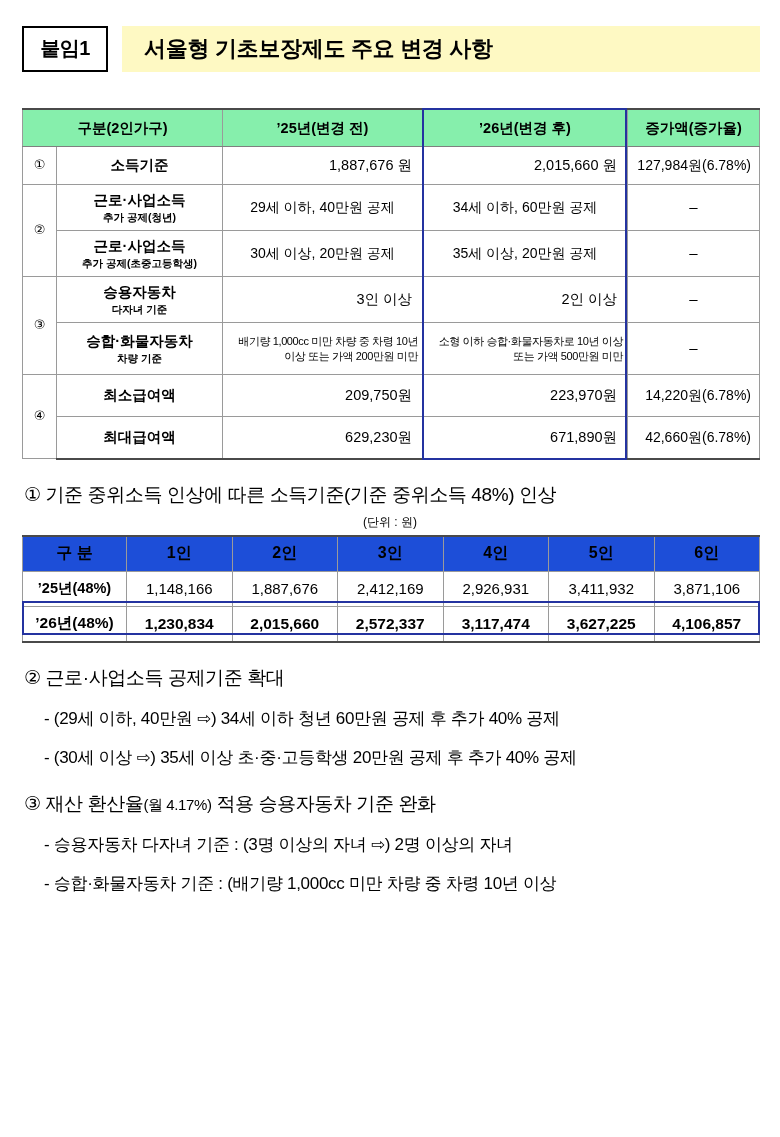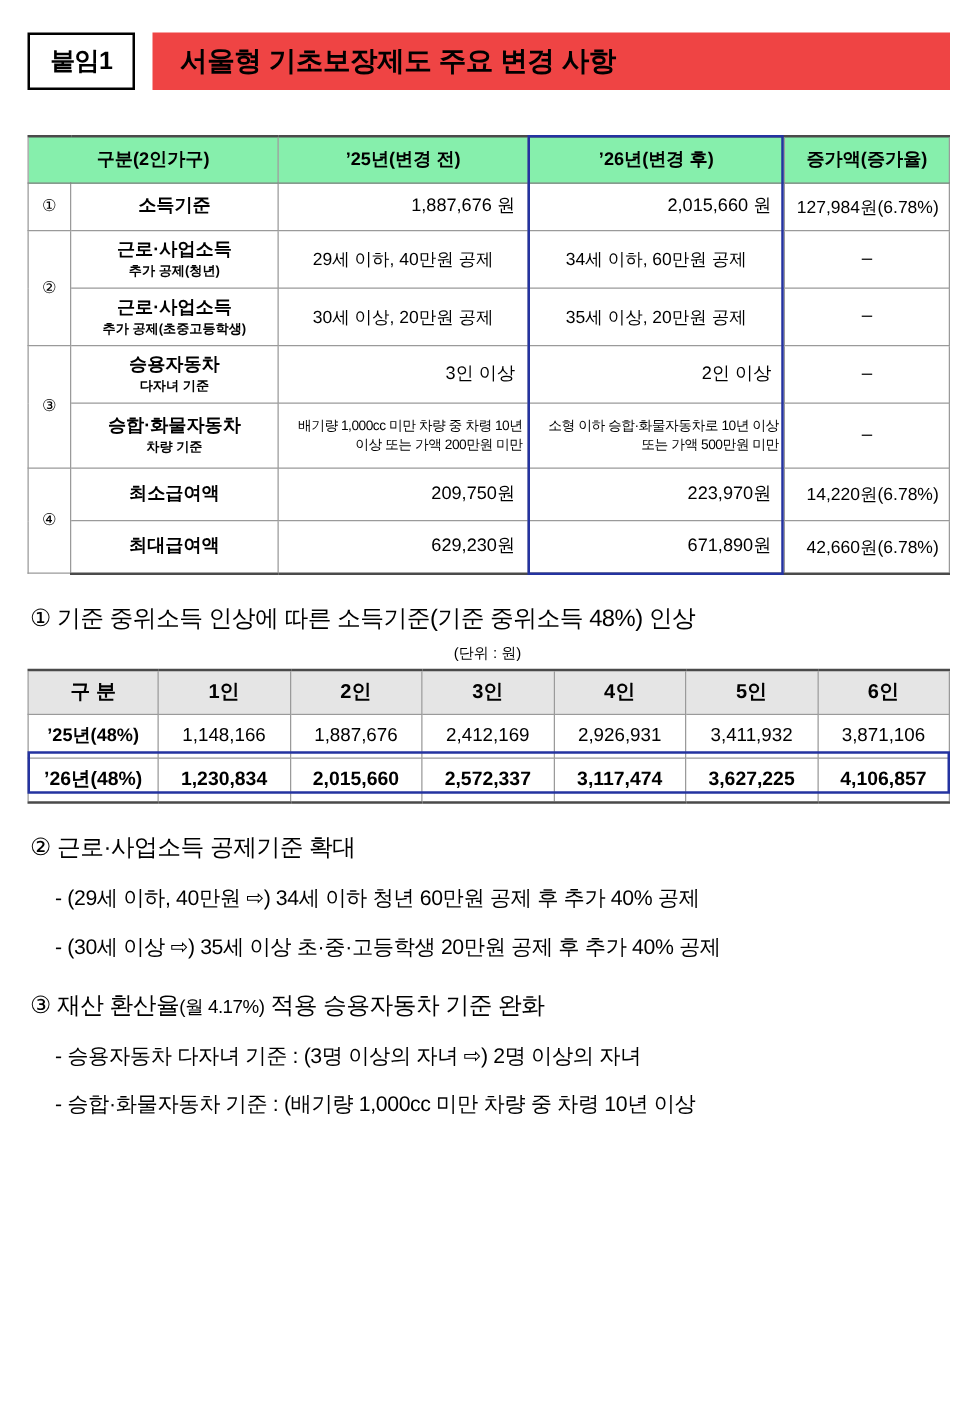--- a/index.html
+++ b/index.html
@@ -33,21 +33,21 @@
     font-weight: bold;
     padding: 7px 14px 8px 14px;
     letter-spacing: -0.5px;
     display: flex;
     align-items: center;
     justify-content: center;
     min-width: 86px;
     box-sizing: border-box;
   }
   .title-main {
-    background: #ef4444;
+    background: #fef9c3;
     flex: 1;
     margin-left: 14px;
     display: flex;
     align-items: center;
     padding-left: 22px;
     font-size: 22px;
     font-weight: bold;
     letter-spacing: -0.3px;
   }
 
@@ -155,21 +155,21 @@
   .t2 {
     font-size: 15px;
   }
   .t2 th, .t2 td {
     border: 1px solid #9a9a9a;
     height: 32px;
     text-align: center;
     vertical-align: middle;
   }
   .t2 thead th {
-    background: #e5e5e5;
+    background: #1d4ed8;
     font-weight: bold;
     font-size: 16px;
     border-top: 2px solid #4a4a4a;
   }
   .t2 .rowhead {
     font-weight: bold;
     font-size: 14.5px;
   }
   .t2 tr.emph td {
     font-weight: bold;

